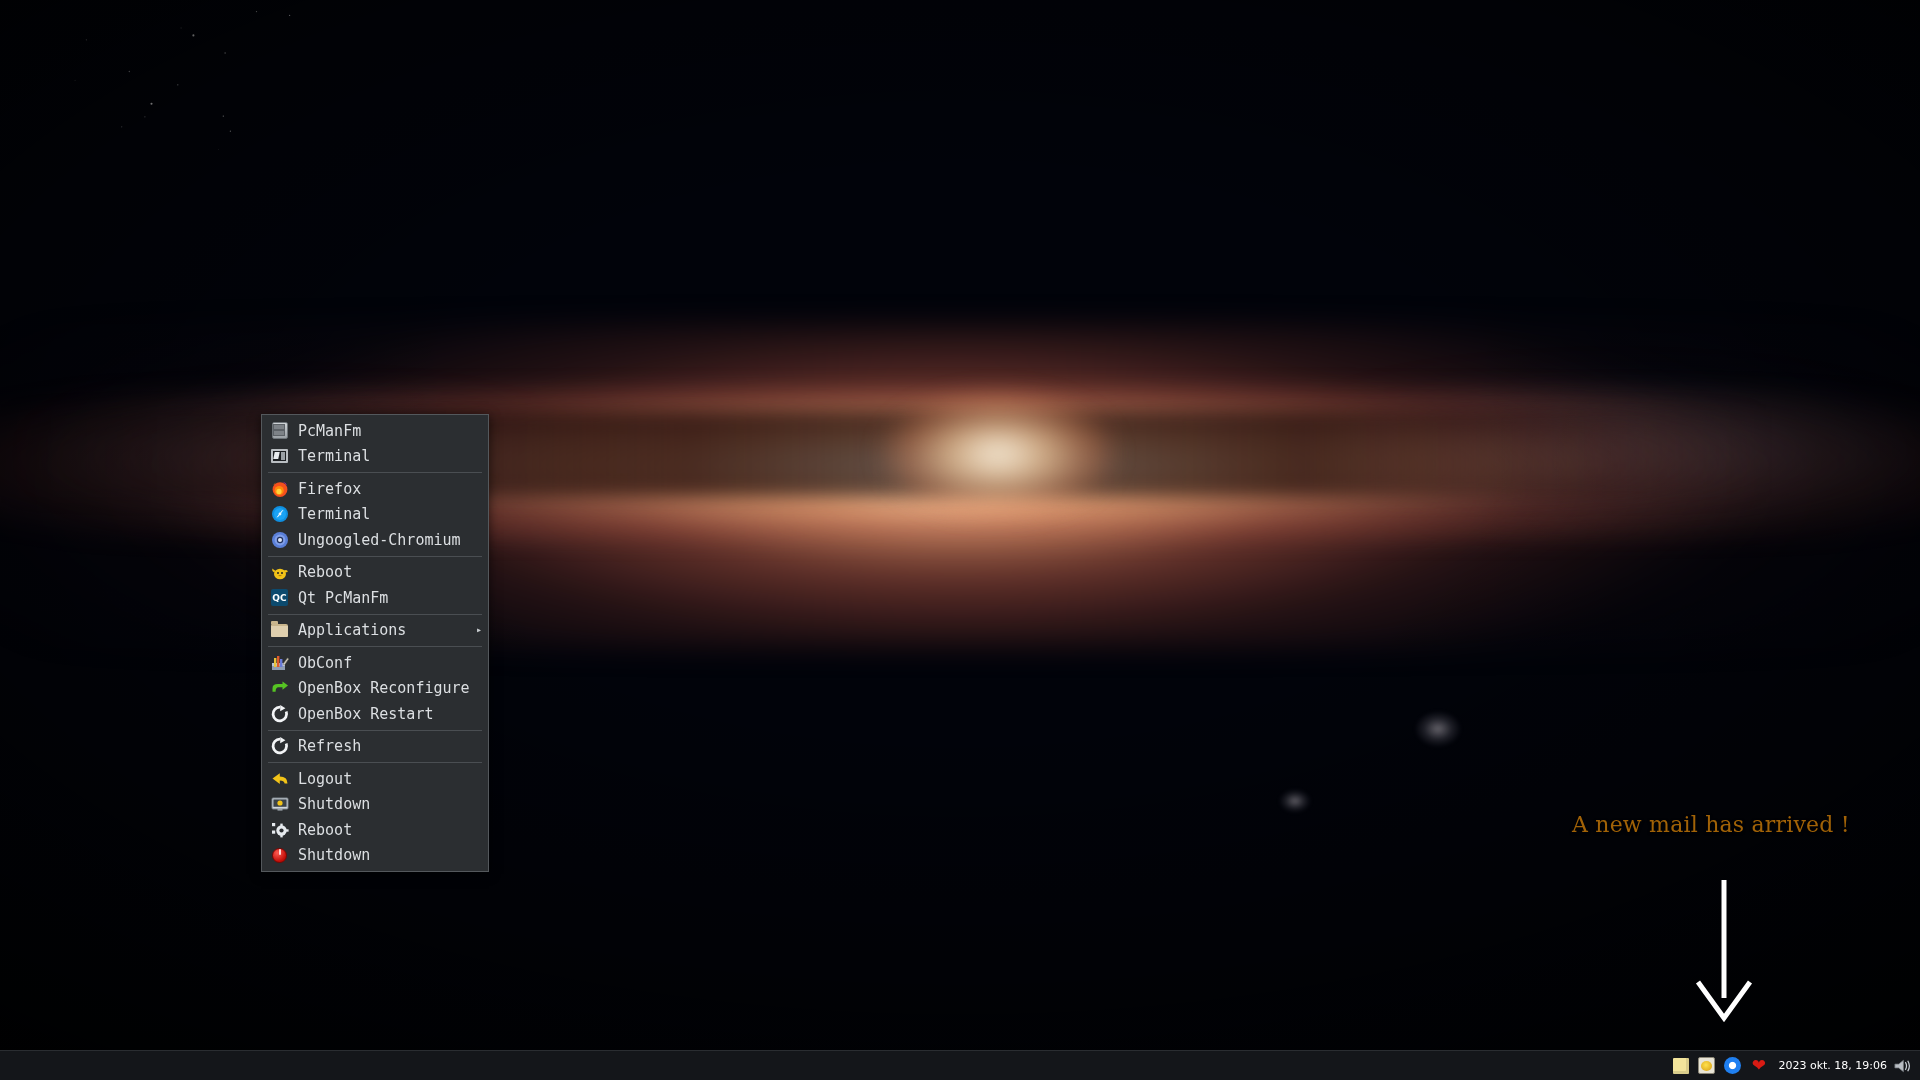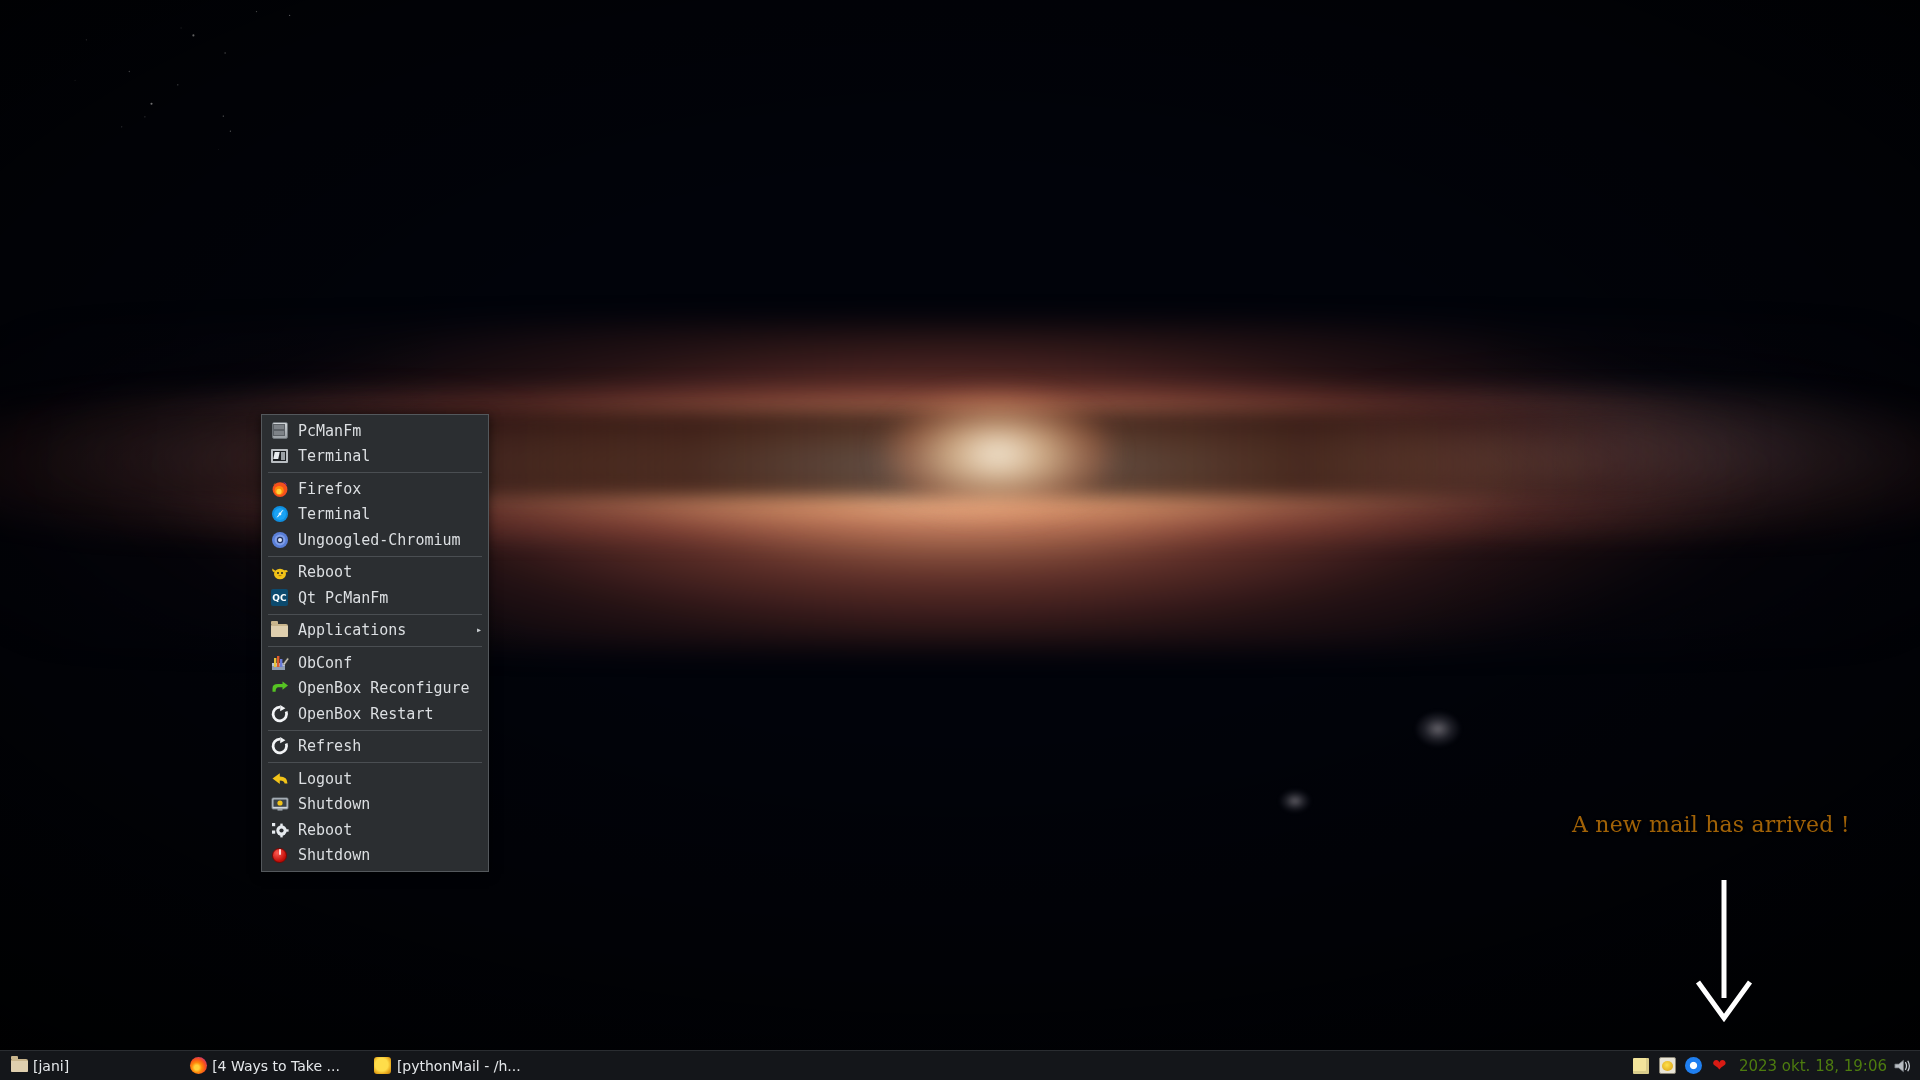--- a/index.html
+++ b/index.html
@@ -190,22 +190,22 @@
   }
   #tb-spacer { flex:1 1 auto; }
   #tray {
     display:flex;
     align-items:center;
     gap:7px;
     padding-right:6px;
   }
   .tray-ico { width:19px; height:19px; position:relative; display:flex; align-items:center; justify-content:center; cursor:default; }
   #clock {
-    color:#4d7c0f;
-    font-size:15px;
+    color:#ffffff;
+    font-size:11px;
     padding:0 6px 0 4px;
     white-space:nowrap;
     cursor:default;
   }
   .ic-note{width:16px;height:16px;background:#f2e49b;border-radius:1px;box-shadow:inset -3px -3px 0 rgba(0,0,0,0.10);}
   .ic-clip{width:17px;height:17px;background:#e8e4d6;border:1px solid #8b8677;border-radius:2px;}
   .ic-bluedot{width:17px;height:17px;border-radius:50%;background:radial-gradient(circle at 50% 50%, #ffffff 0 26%, #1f7ff0 34% 100%);}
   .ic-heart{color:#d81b14;font-size:17px;line-height:1;}
   .ic-firefox{width:17px;height:17px;border-radius:50%;background:radial-gradient(circle at 40% 62%, #ffd23a 0 16%, #ff8a0b 34%, #f5501d 58%, #b5279b 88%);}
   .ic-geany{width:17px;height:17px;border-radius:3px;background:radial-gradient(circle at 45% 45%, #ffdd4a 0 48%, #e8a81b 72%, #b5790c 100%);}
@@ -1290,40 +1290,20 @@
     </div>
 
   <div id="mail-notice">A new mail has arrived !</div>
 
   <svg id="mail-arrow" viewBox="0 0 60 148">
     <path d="M30 2 L30 120" stroke="#ffffff" stroke-width="5" fill="none" stroke-linecap="butt"></path>
     <path d="M4 104 L30 140 L56 104" stroke="#ffffff" stroke-width="5" fill="none" stroke-linecap="butt" stroke-linejoin="miter"></path>
   </svg>
 
   <div id="taskbar">
-    <div id="tb-tasks" style="display: flex; align-items: center;">
-        <div class="tb-task">
-          <span class="tico">
-            <span class="ic-folder"></span>
-          </span>
-          <span>[jani]</span>
-        </div>
-        <div class="tb-task" style="margin-left: 108px;">
-          <span class="tico">
-            <span class="ic-firefox"></span>
-          </span>
-          <span>[4 Ways to Take ...</span>
-        </div>
-        <div class="tb-task" style="margin-left: 22px;">
-          <span class="tico">
-            <span class="ic-geany"></span>
-          </span>
-          <span>[pythonMail - /h...</span>
-        </div>
-      </div>
     <div id="tb-spacer"></div>
     <div id="tray">
       <div class="tray-ico">
           <span class="ic-note"></span>
         </div>
       <div class="tray-ico">
         <span class="ic-clip"></span>
         <span style="position:absolute;left:4px;top:5px;width:11px;height:10px;border-radius:50%;background:radial-gradient(circle at 45% 40%,#ffe14d,#d79c10);"></span>
       </div>
       <div class="tray-ico">

